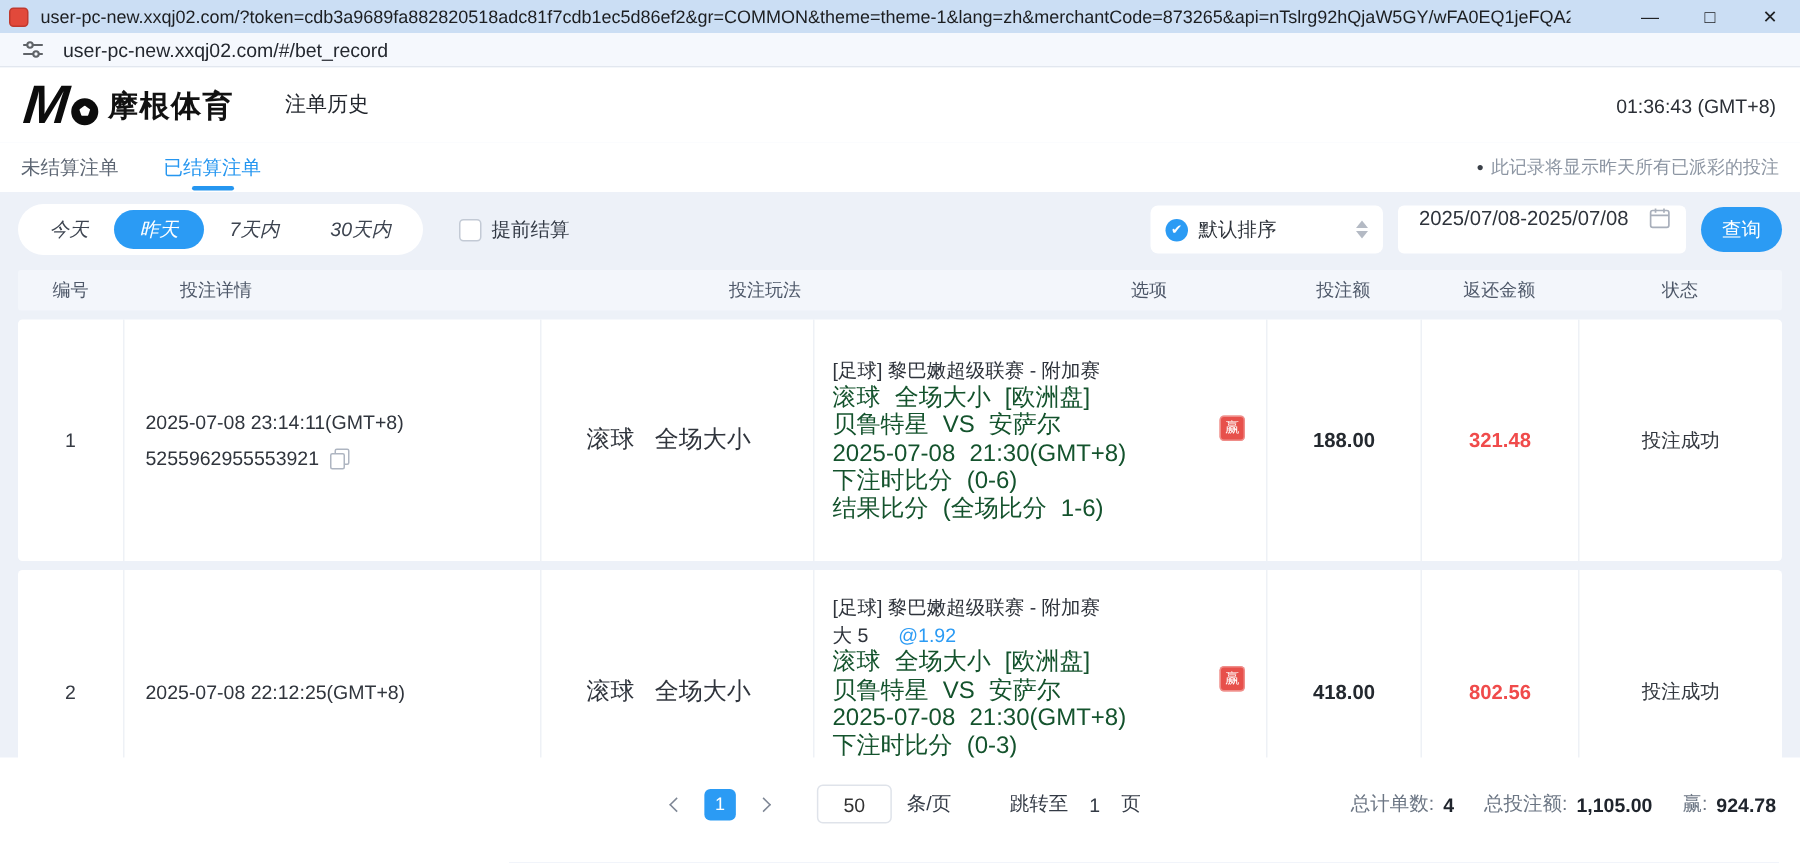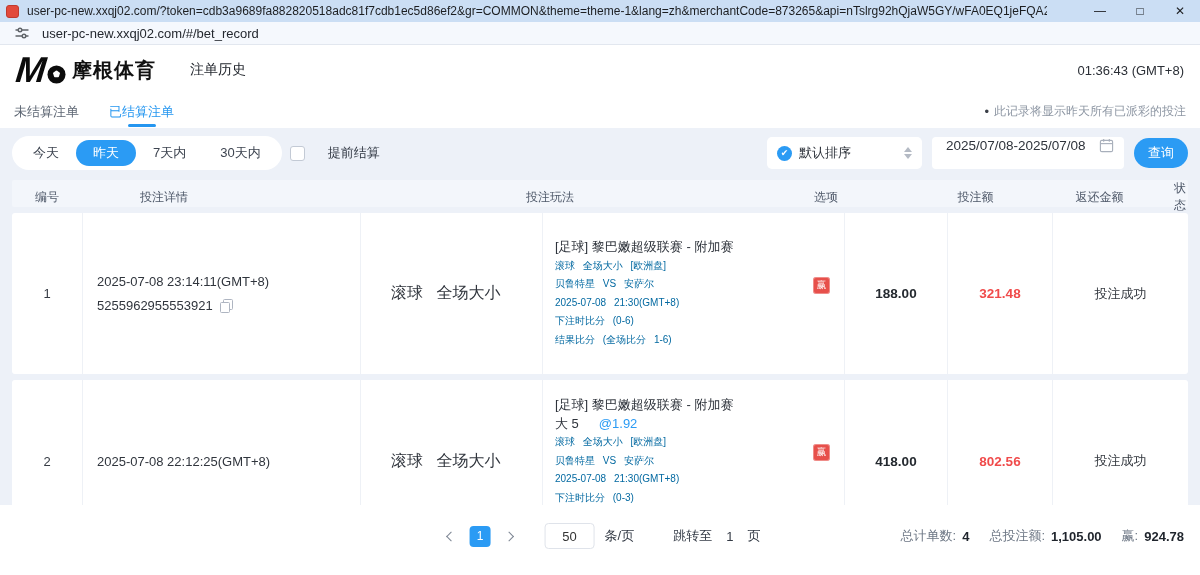--- a/index.html
+++ b/index.html
@@ -28,39 +28,39 @@
   .tabrow { height:33px; background:#fff; display:flex; align-items:center; padding:0 14px; position:relative; }
   .tab { font-size:13px; color:#5d6673; margin-right:30px; position:relative; height:100%; display:flex; align-items:center; cursor:pointer; }
   .tab.active { color:#2596f0; }
   .tab.active .tab-underline { position:absolute; left:50%; transform:translateX(-50%); bottom:1px; width:28px; height:3px; border-radius:2px; background:#2596f0; }
   .notice { margin-left:auto; font-size:12px; color:#8d96a3; display:flex; align-items:center; gap:5px; }
   .notice .bullet { color:#3a3f47; font-size:13px; }
 
   
   .content { padding:0 12px; }
   .filterrow { margin-top:8px; display:flex; align-items:center; height:34px; }
-  .range-group { background:#fff; border-radius:17px; height:34px; display:flex; align-items:center; padding:0 4px; }
+  .range-group { background:#fff; border-radius:17px; height:34px; display:flex; align-items:center; padding:0 4px;font-style:italic; }
   .range-item { padding:0 17px; height:26px; display:flex; align-items:center; font-size:13px; color:#3d4450; border-radius:14px; cursor:pointer; }
   .range-item.active { background:#2b9bf4; color:#fff; }
-  .early { display:flex; align-items:center; margin-left:8px; gap:23px; cursor:pointer; }
+  .early { display:flex; align-items:center; margin-left:24px; gap:7px; cursor:pointer; }
   .checkbox { width:15px; height:15px; border:1px solid #c3cad5; border-radius:3px; background:#fff; }
   .early-label { font-size:13px; color:#333a45; }
   .filter-right { margin-left:auto; display:flex; align-items:center; gap:10px; }
   .sort-select { width:155px; height:32px; background:#fff; border-radius:5px; display:flex; align-items:center; padding:0 10px; gap:7px; cursor:pointer; }
   .check-circle { width:15px; height:15px; border-radius:50%; background:#2b9bf4; color:#fff; font-size:9px; display:flex; align-items:center; justify-content:center; }
   .sort-label { font-size:13px; color:#2e333b; flex:1; }
   .sort-caret { display:flex; flex-direction:column; gap:2px; align-items:center; }
   .caret-up { width:0; height:0; border-left:4px solid transparent; border-right:4px solid transparent; border-bottom:5px solid #b4bac4; }
   .caret-down { width:0; height:0; border-left:4px solid transparent; border-right:4px solid transparent; border-top:5px solid #b4bac4; }
   .date-input { width:192px; height:32px; background:#fff; border-radius:4px; display:flex; align-items:center; padding:0 10px 16px 14px; cursor:pointer; }
   .date-text { font-size:13.5px; color:#2e333b; flex:1; }
   .search-btn { width:54px; height:30px; border:none; border-radius:15px; background:#2b9bf4; color:#fff; font-size:13px; cursor:pointer; font-family:inherit; }
 
   
-  .thead { margin-top:10px; height:27px; background:#f3f6fb; border-radius:2px; display:grid; grid-template-columns:70px 278px 182px 302px 103px 105px 1fr; align-items:center; font-size:12px; color:#4e5869;gap:20px; }
+  .thead { margin-top:10px; height:27px; background:#f3f6fb; border-radius:2px; display:grid; grid-template-columns:70px 278px 182px 302px 103px 105px 1fr; align-items:center; font-size:12px; color:#4e5869; }
   .th0 { text-align:center; }
   .th1 { padding-left:38px; }
   .th2 { padding-left:126px; }
   .th3 { padding-left:212px; }
   .th4,.th5,.th6 { text-align:center; }
   .trow { margin-top:6px; background:#fff; border-radius:3px; display:grid; grid-template-columns:70px 278px 182px 302px 103px 105px 1fr; }
   .trow .cell { border-left:1px solid #eef1f6; display:flex; flex-direction:column; justify-content:center; }
   .trow .cell:first-child { border-left:none; }
   .row1 { height:161px; }
   .row2 { height:162px; }
@@ -70,21 +70,21 @@
   .copy-icon { position:relative; width:13px; height:14px; display:inline-block; cursor:pointer; }
   .copy-icon::before { content:""; position:absolute; left:3.5px; top:0; width:8px; height:9px; border:1px solid #aeb5c1; border-radius:1.5px; }
   .copy-icon::after { content:""; position:absolute; left:0; top:3px; width:8px; height:9px; border:1px solid #aeb5c1; border-radius:1.5px; background:#fff; }
   .c-play { padding-left:30px; font-size:16px; color:#30353d; word-spacing:9px; }
   .c-option { position:relative; padding-left:12px; }
   .opt-line { line-height:18.5px; white-space:nowrap; }
   .opt-league { font-size:13px; color:#2e333b; }
   .opt-pick-row { display:flex; gap:20px; font-size:13px; }
   .opt-pick { color:#2e333b; }
   .opt-odds { color:#2b9bf4; }
-  .opt-gray { font-size:10px; color:#0369a1; word-spacing:5px; }
+  .opt-gray { font-size:16px; color:#14532d; word-spacing:5px; }
   .win-badge { position:absolute; right:14px; top:64px; width:17px; height:17px; background:#e7504b; border-radius:3px; color:#fff; font-size:9.5px; display:flex; align-items:center; justify-content:center; box-shadow:inset 0 0 0 1px rgba(255,255,255,.35); }
   .c-stake { align-items:center; font-size:13.5px; font-weight:700; color:#24292f; }
   .c-payout { align-items:center; font-size:13.5px; font-weight:700; color:#f04b4b; }
   .c-status { align-items:center; font-size:13px; color:#33383f; }
 
   
   .footer { position:absolute; left:0; right:0; bottom:0; top:505px; background:#fff; z-index:5; }
   .pager { position:absolute; left:50%; transform:translateX(-50%); top:18px; display:flex; align-items:center; gap:10px; }
   .chev { width:20px; height:20px; display:flex; align-items:center; justify-content:center; cursor:pointer; }
   .chev i { display:block; width:7px; height:7px; border-left:1.5px solid #7d8694; border-bottom:1.5px solid #7d8694; }

